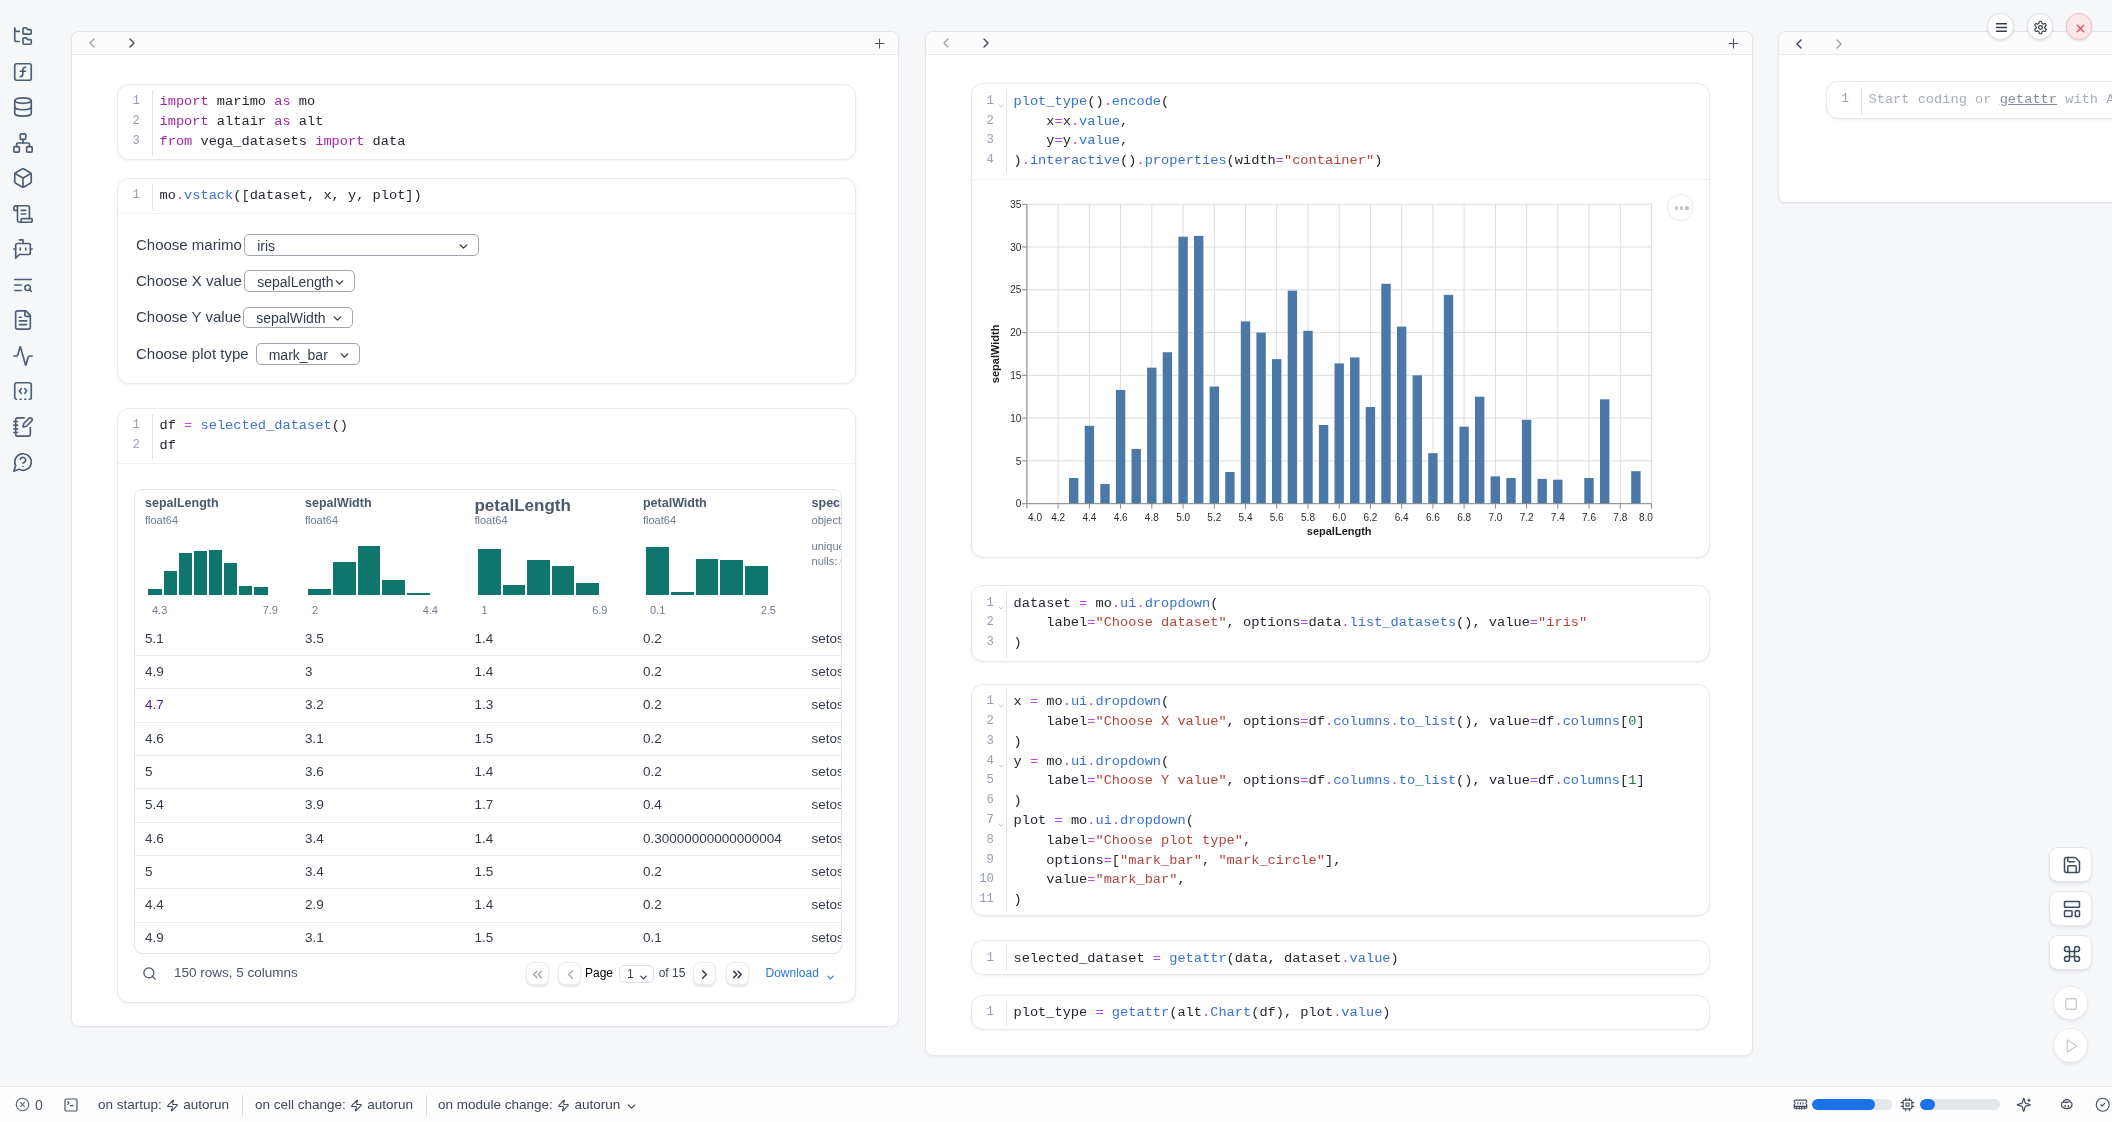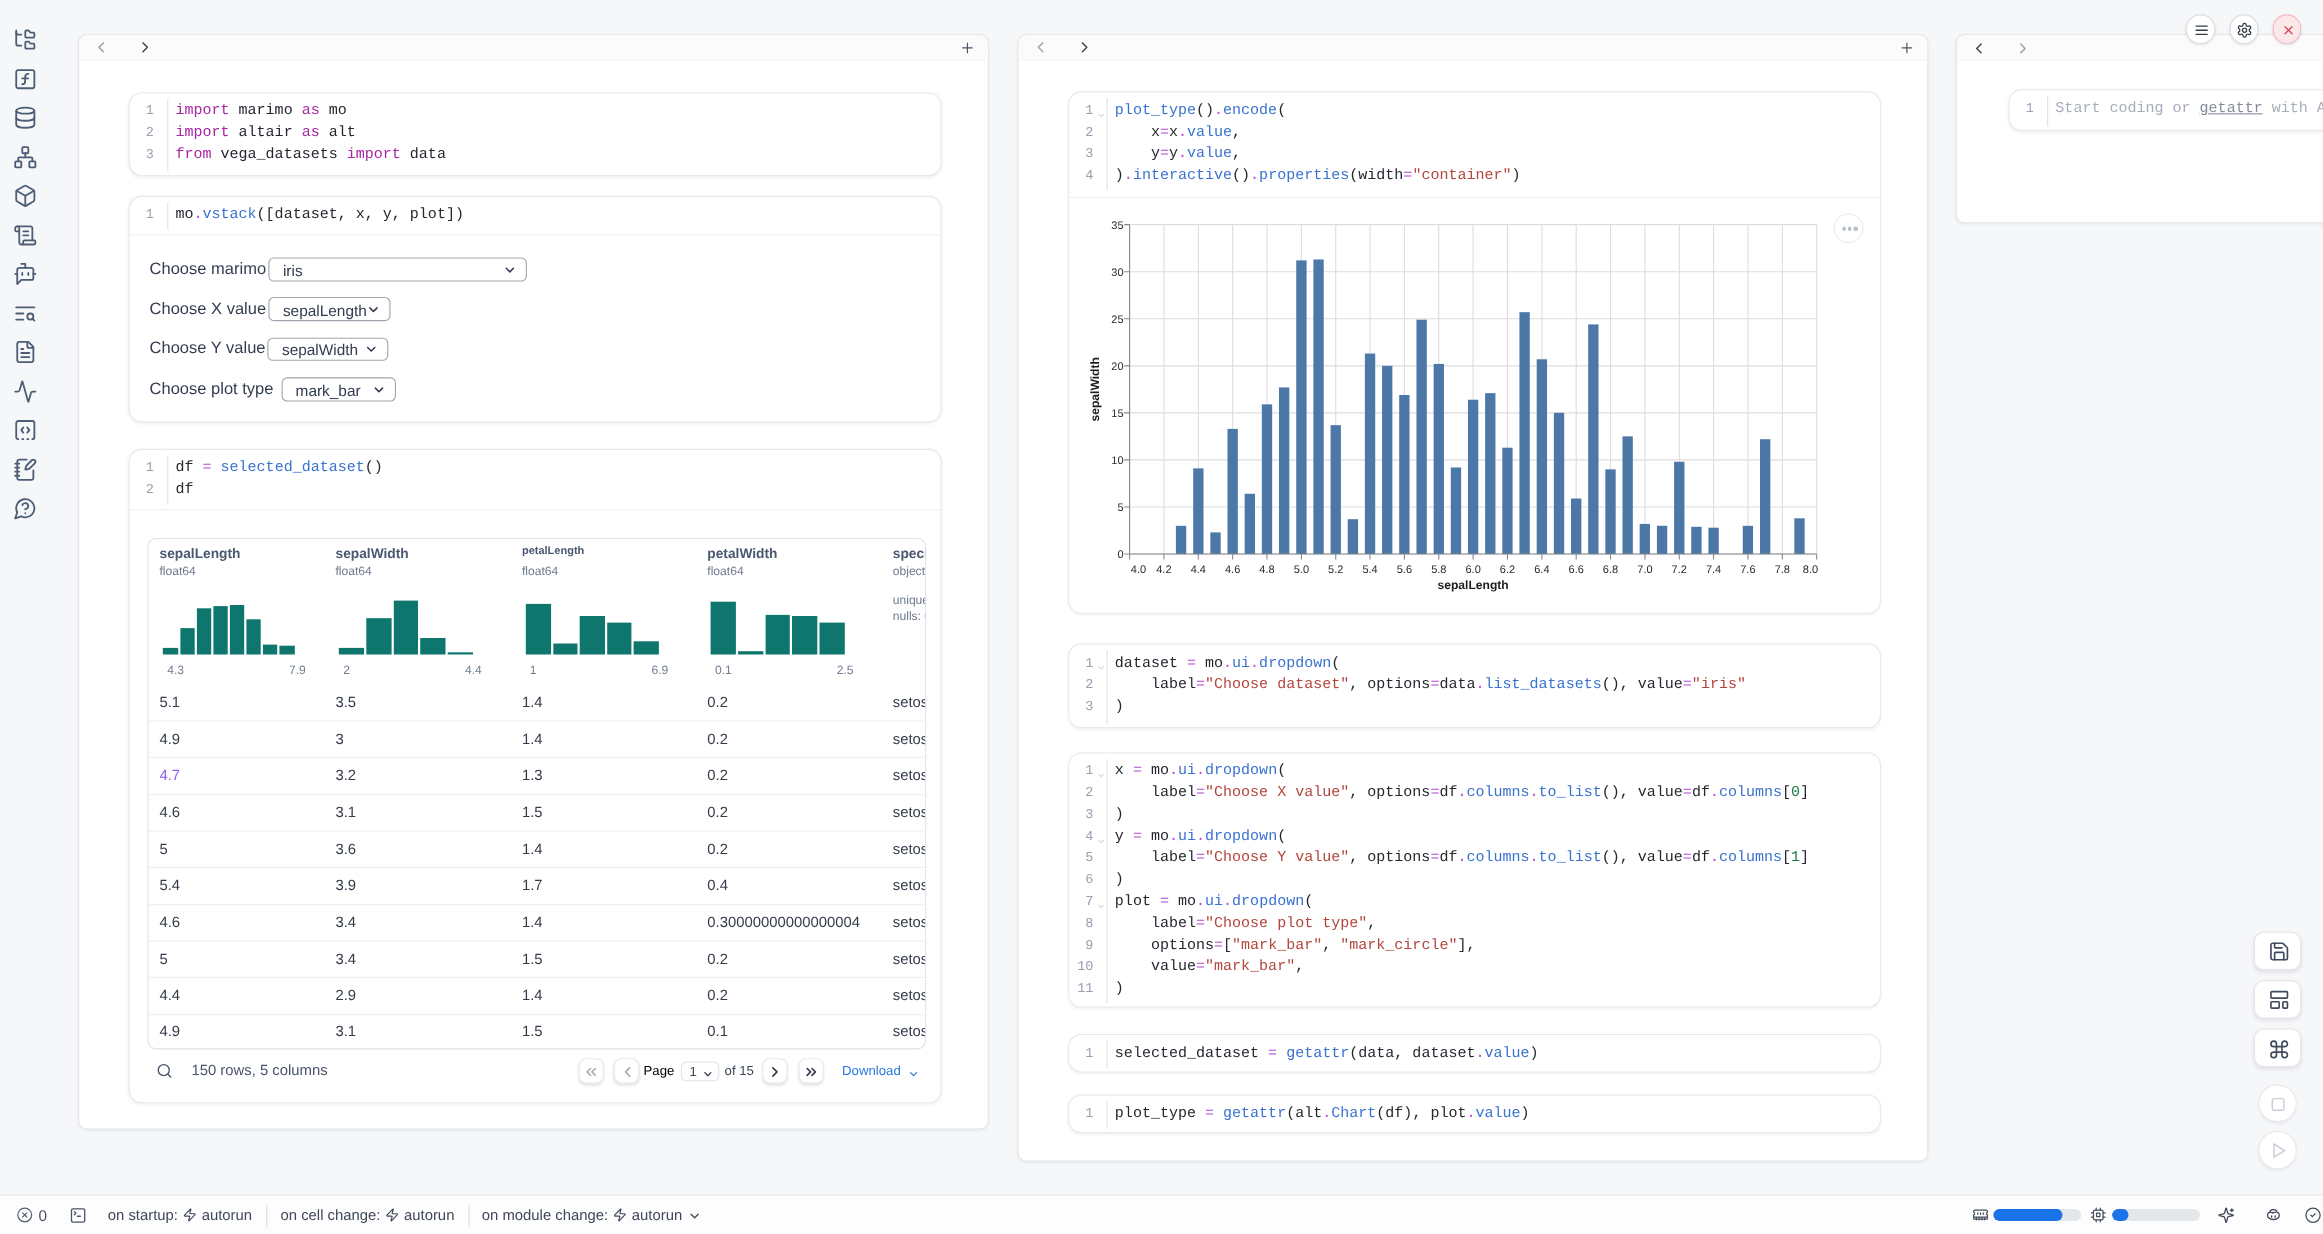--- a/index.html
+++ b/index.html
@@ -155,21 +155,21 @@
       <div class="card" style="left:45px;top:376.3px;width:739px;height:595.7px">
         <div style="position:absolute;left:33.5px;top:5px;width:1px;height:45px;background:#dfe2e7"></div>
         <div class="cl" style="top:7.5px"><span class="ln">1</span><span class="ct"><span style="color:#24272e">df </span><span style="color:#b44ad6">=</span><span style="color:#24272e"> </span><span style="color:#3a72cf">selected_dataset</span><span style="color:#24272e">()</span></span></div>
         <div class="cl" style="top:27.3px"><span class="ln">2</span><span class="ct"><span style="color:#24272e">df</span></span></div>
         <div class="divider" style="top:54.6px"></div>
         <div style="position:absolute;left:16.4px;top:80.2px;width:707.6px;height:465px;border:1px solid #dfe3e8;border-radius:8px;overflow:hidden;background:#fff">
           <div style="position:absolute;left:9.6px;top:6px;font-size:12.5px;font-weight:bold;color:#4a5870;white-space:nowrap">sepalLength</div>
           <div style="position:absolute;left:9.6px;top:24px;font-size:11px;color:#6e7a90;white-space:nowrap">float64</div>
           <div style="position:absolute;left:169.6px;top:6px;font-size:12.5px;font-weight:bold;color:#4a5870;white-space:nowrap">sepalWidth</div>
           <div style="position:absolute;left:169.6px;top:24px;font-size:11px;color:#6e7a90;white-space:nowrap">float64</div>
-          <div style="position:absolute;left:339.1px;top:6px;font-size:10px;font-weight:bold;color:#4a5870;white-space:nowrap">petalLength</div>
+          <div style="position:absolute;left:339.1px;top:6px;font-size:17px;font-weight:bold;color:#4a5870;white-space:nowrap">petalLength</div>
           <div style="position:absolute;left:339.1px;top:24px;font-size:11px;color:#6e7a90;white-space:nowrap">float64</div>
           <div style="position:absolute;left:507.6px;top:6px;font-size:12.5px;font-weight:bold;color:#4a5870;white-space:nowrap">petalWidth</div>
           <div style="position:absolute;left:507.6px;top:24px;font-size:11px;color:#6e7a90;white-space:nowrap">float64</div>
           <div style="position:absolute;left:676.2px;top:6px;font-size:12.5px;font-weight:bold;color:#4a5870;white-space:nowrap">species</div>
           <div style="position:absolute;left:676.2px;top:24px;font-size:11px;color:#6e7a90;white-space:nowrap">object</div>
           <div style="position:absolute;left:13.1px;top:99.0px;width:13.4px;height:6.0px;background:#0f766e"></div>
           <div style="position:absolute;left:28.2px;top:80.6px;width:13.4px;height:24.4px;background:#0f766e"></div>
           <div style="position:absolute;left:43.3px;top:63.3px;width:13.4px;height:41.7px;background:#0f766e"></div>
           <div style="position:absolute;left:58.4px;top:61.2px;width:13.4px;height:43.8px;background:#0f766e"></div>
           <div style="position:absolute;left:73.5px;top:60.2px;width:13.4px;height:44.8px;background:#0f766e"></div>
@@ -206,21 +206,21 @@
           <div style="position:absolute;left:339.1px;top:140.8px;font-size:13.5px;color:#353c49;white-space:nowrap">1.4</div>
           <div style="position:absolute;left:507.6px;top:140.8px;font-size:13.5px;color:#353c49;white-space:nowrap">0.2</div>
           <div style="position:absolute;left:676.2px;top:140.8px;font-size:13.5px;color:#353c49;white-space:nowrap">setosa</div>
           <div style="position:absolute;left:0;top:165.2px;width:706px;height:1px;background:#eceff2"></div>
           <div style="position:absolute;left:9.6px;top:174.1px;font-size:13.5px;color:#353c49;white-space:nowrap">4.9</div>
           <div style="position:absolute;left:169.6px;top:174.1px;font-size:13.5px;color:#353c49;white-space:nowrap">3</div>
           <div style="position:absolute;left:339.1px;top:174.1px;font-size:13.5px;color:#353c49;white-space:nowrap">1.4</div>
           <div style="position:absolute;left:507.6px;top:174.1px;font-size:13.5px;color:#353c49;white-space:nowrap">0.2</div>
           <div style="position:absolute;left:676.2px;top:174.1px;font-size:13.5px;color:#353c49;white-space:nowrap">setosa</div>
           <div style="position:absolute;left:0;top:198.5px;width:706px;height:1px;background:#eceff2"></div>
-          <div style="position:absolute;left:9.6px;top:207.4px;font-size:13.5px;color:#8b5cf6;white-space:nowrap">4.7</div>
+          <div style="position:absolute;left:9.6px;top:207.4px;font-size:13.5px;color:#4c1d95;white-space:nowrap">4.7</div>
           <div style="position:absolute;left:169.6px;top:207.4px;font-size:13.5px;color:#353c49;white-space:nowrap">3.2</div>
           <div style="position:absolute;left:339.1px;top:207.4px;font-size:13.5px;color:#353c49;white-space:nowrap">1.3</div>
           <div style="position:absolute;left:507.6px;top:207.4px;font-size:13.5px;color:#353c49;white-space:nowrap">0.2</div>
           <div style="position:absolute;left:676.2px;top:207.4px;font-size:13.5px;color:#353c49;white-space:nowrap">setosa</div>
           <div style="position:absolute;left:0;top:231.8px;width:706px;height:1px;background:#eceff2"></div>
           <div style="position:absolute;left:9.6px;top:240.7px;font-size:13.5px;color:#353c49;white-space:nowrap">4.6</div>
           <div style="position:absolute;left:169.6px;top:240.7px;font-size:13.5px;color:#353c49;white-space:nowrap">3.1</div>
           <div style="position:absolute;left:339.1px;top:240.7px;font-size:13.5px;color:#353c49;white-space:nowrap">1.5</div>
           <div style="position:absolute;left:507.6px;top:240.7px;font-size:13.5px;color:#353c49;white-space:nowrap">0.2</div>
           <div style="position:absolute;left:676.2px;top:240.7px;font-size:13.5px;color:#353c49;white-space:nowrap">setosa</div>

